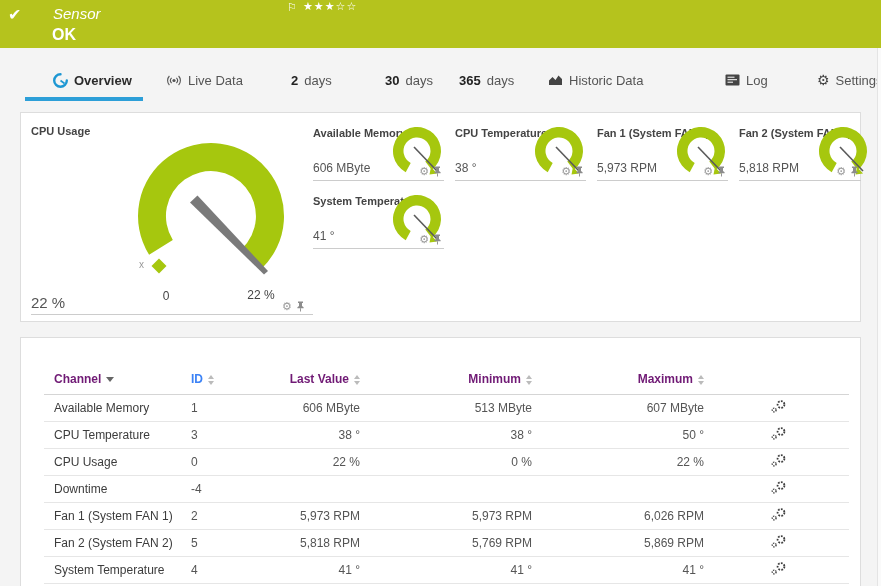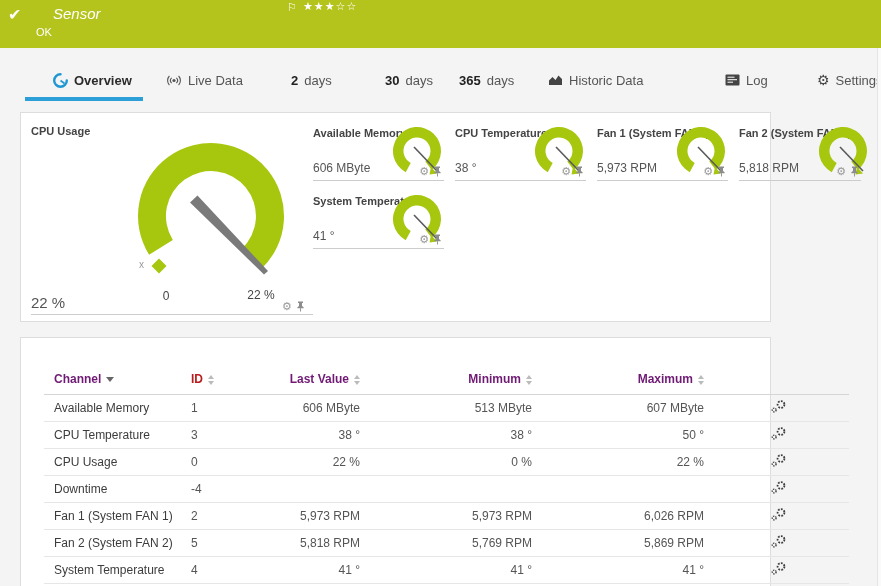--- a/index.html
+++ b/index.html
@@ -13,32 +13,32 @@
   
   .hdr {
     position:absolute; left:0; top:0; width:881px; height:48px;
     background:var(--green,#b5c31d); color:#fff;
   }
   .hdr .chk  { position:absolute; left:8px;  top:5px;  font-size:16px; }
   .hdr .styp { position:absolute; left:29px; top:5px;  font-size:15px; font-style:italic;margin-left:24px; }
   .hdr .ttl  { position:absolute; left:84px; top:5px;  font-size:15px; }
   .hdr .flag { position:absolute; left:287px;top:1px;  font-size:11px; }
   .hdr .stars{ position:absolute; left:303px;top:0px;  font-size:11px; letter-spacing:1px; }
-  .hdr .ok   { position:absolute; left:36px; top:26px; font-size:11px; font-weight:normal; }
+  .hdr .ok   { position:absolute; left:52px; top:26px; font-size:16px; font-weight:bold; }
   
   .tabs { position:absolute; left:0; top:48px; width:881px; height:64px; }
   .tab  { position:absolute; top:22px; height:20px; font-size:13px; color:#555;
           display:flex; align-items:center; gap:6px; white-space:nowrap; cursor:pointer; }
   .tab .num { font-weight:bold; color:#222; }
   .tab.active { color:#2b2b2b; font-weight:bold; }
   .tab .ticon { display:inline-flex; align-items:center; }
   .tab-underline { position:absolute; left:25px; top:49px; width:118px; height:4px;
                    background:var(--blue,#2d9fd8); }
   
-  .panel { position:absolute; left:20px; width:751px; background:#fff; border:1px solid #ddd; }
+  .panel { position:absolute; left:20px; width:841px; background:#fff; border:1px solid #ddd; }
   .panel.gauges { top:112px; height:210px; }
   .panel.tablep { top:337px; height:255px; }
   
   .glabel { font-size:11px; font-weight:bold; color:#444; }
   .main-label { position:absolute; left:10px; top:12px; }
   .main-svg   { position:absolute; left:100px; top:16px; color:var(--ggreen,#a6c70e); }
   .mult-x     { position:absolute; left:118px; top:146px; font-size:10px; color:#999; }
   .scale-min  { position:absolute; left:135px; top:176px; width:20px; text-align:center; font-size:12px; color:#444; }
   .scale-max  { position:absolute; left:215px; top:175px; width:50px; text-align:center; font-size:12px; color:#444; }
   .main-value { position:absolute; left:10px; top:181px; font-size:15px; color:#555; }
@@ -47,21 +47,21 @@
   .main-icons { left:261px; top:188px; }
   .gear-glyph { font-size:11px; color:#9a9a9a; line-height:11px; cursor:pointer; }
   
   .scell { position:absolute; width:131px; height:56px; border-bottom:1px solid #ccc; }
   .scell .glabel { position:absolute; left:0; top:2px; }
   .scell .sval   { position:absolute; left:0; top:36px; font-size:12px; color:#555; }
   .sgauge { position:absolute; left:74px; top:0; width:62px; height:54px; color:var(--ggreen,#a6c70e); }
   .scell .cell-icons { right:2px; bottom:3px; }
   
   table { border-collapse:collapse; table-layout:fixed; width:805px; margin:26px 0 0 23px; }
-  th { height:30px; font-size:12px; font-weight:bold; color:#b91c1c; text-align:left;
+  th { height:30px; font-size:12px; font-weight:bold; color:#3b82f6; text-align:left;
        border-bottom:1px solid #d5d5d5; cursor:pointer; white-space:nowrap; }
   td { height:27px; font-size:12px; color:#555; border-bottom:1px solid #e6e6e6; white-space:nowrap; }
   .c-chan { padding-left:10px; text-align:left; color:#3c3c3c; }
   .c-id   { text-align:left; }
   .c-num  { text-align:right; padding-right:4px; }
   th.c-num, th.c-chan { color:#701a75; }
   .c-edit { text-align:center; }
   .sort { display:inline-flex; flex-direction:column; gap:2px; margin-left:5px; vertical-align:middle; }
   .tri-up   { width:0; height:0; border-left:3.5px solid transparent; border-right:3.5px solid transparent; border-bottom:4px solid #bbb; }
   .tri-down { width:0; height:0; border-left:3.5px solid transparent; border-right:3.5px solid transparent; border-top:4px solid #bbb; }

